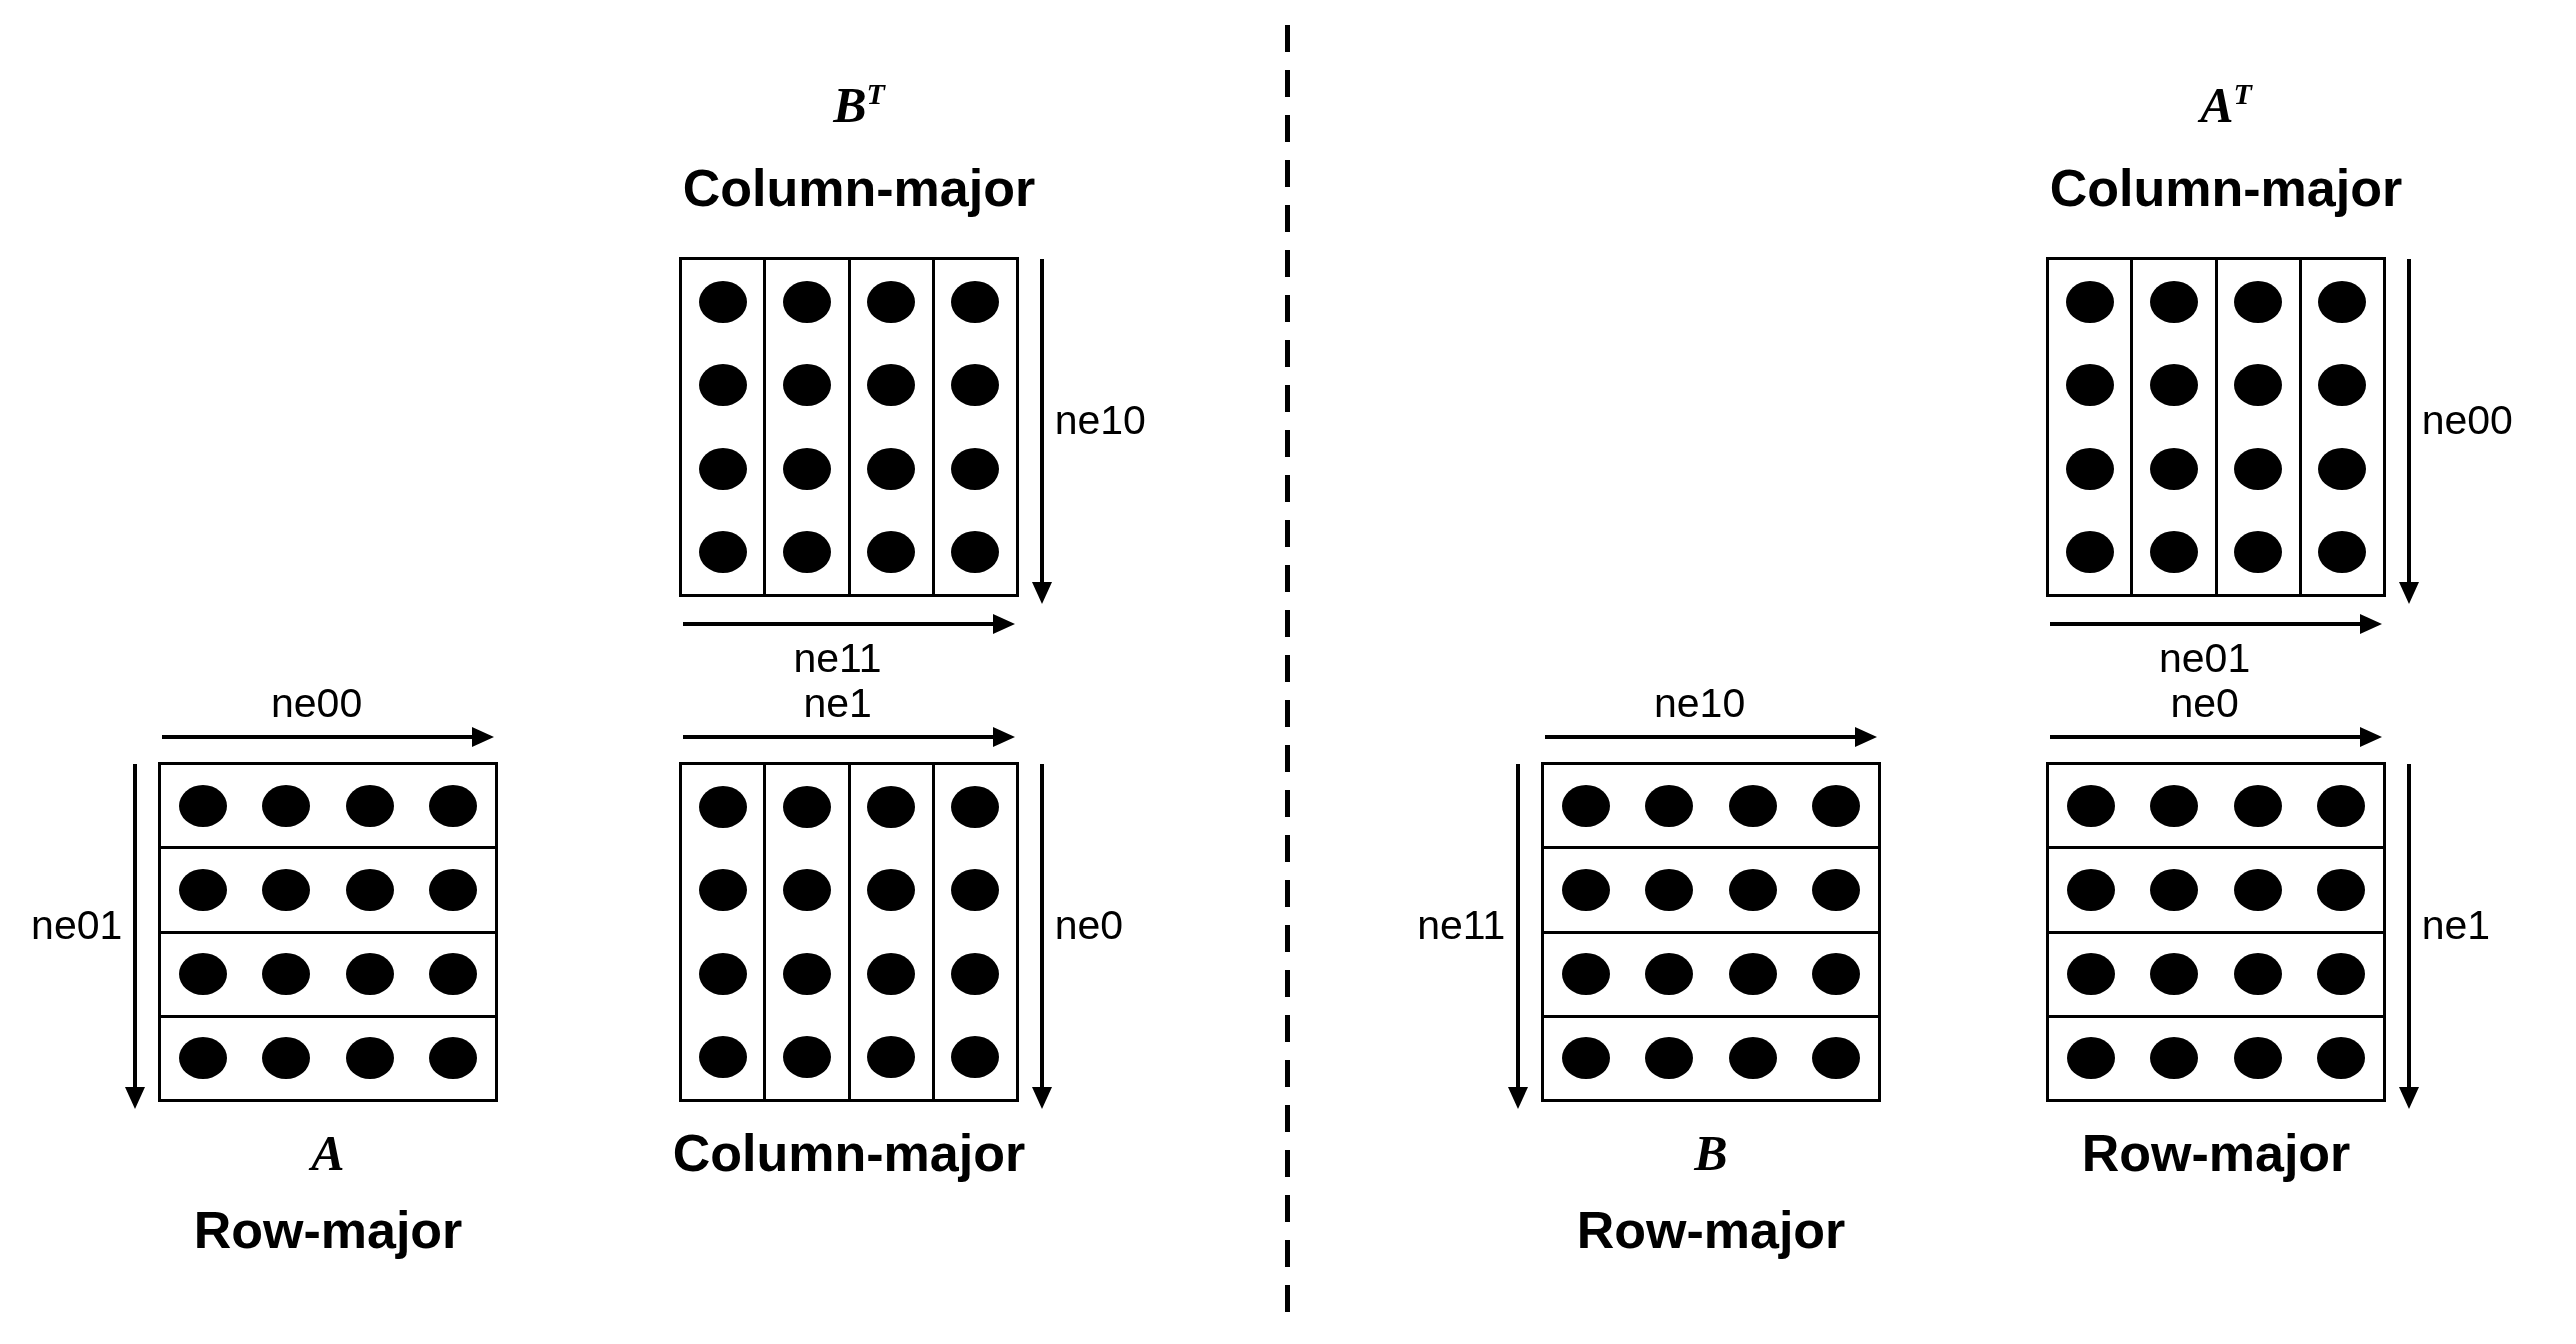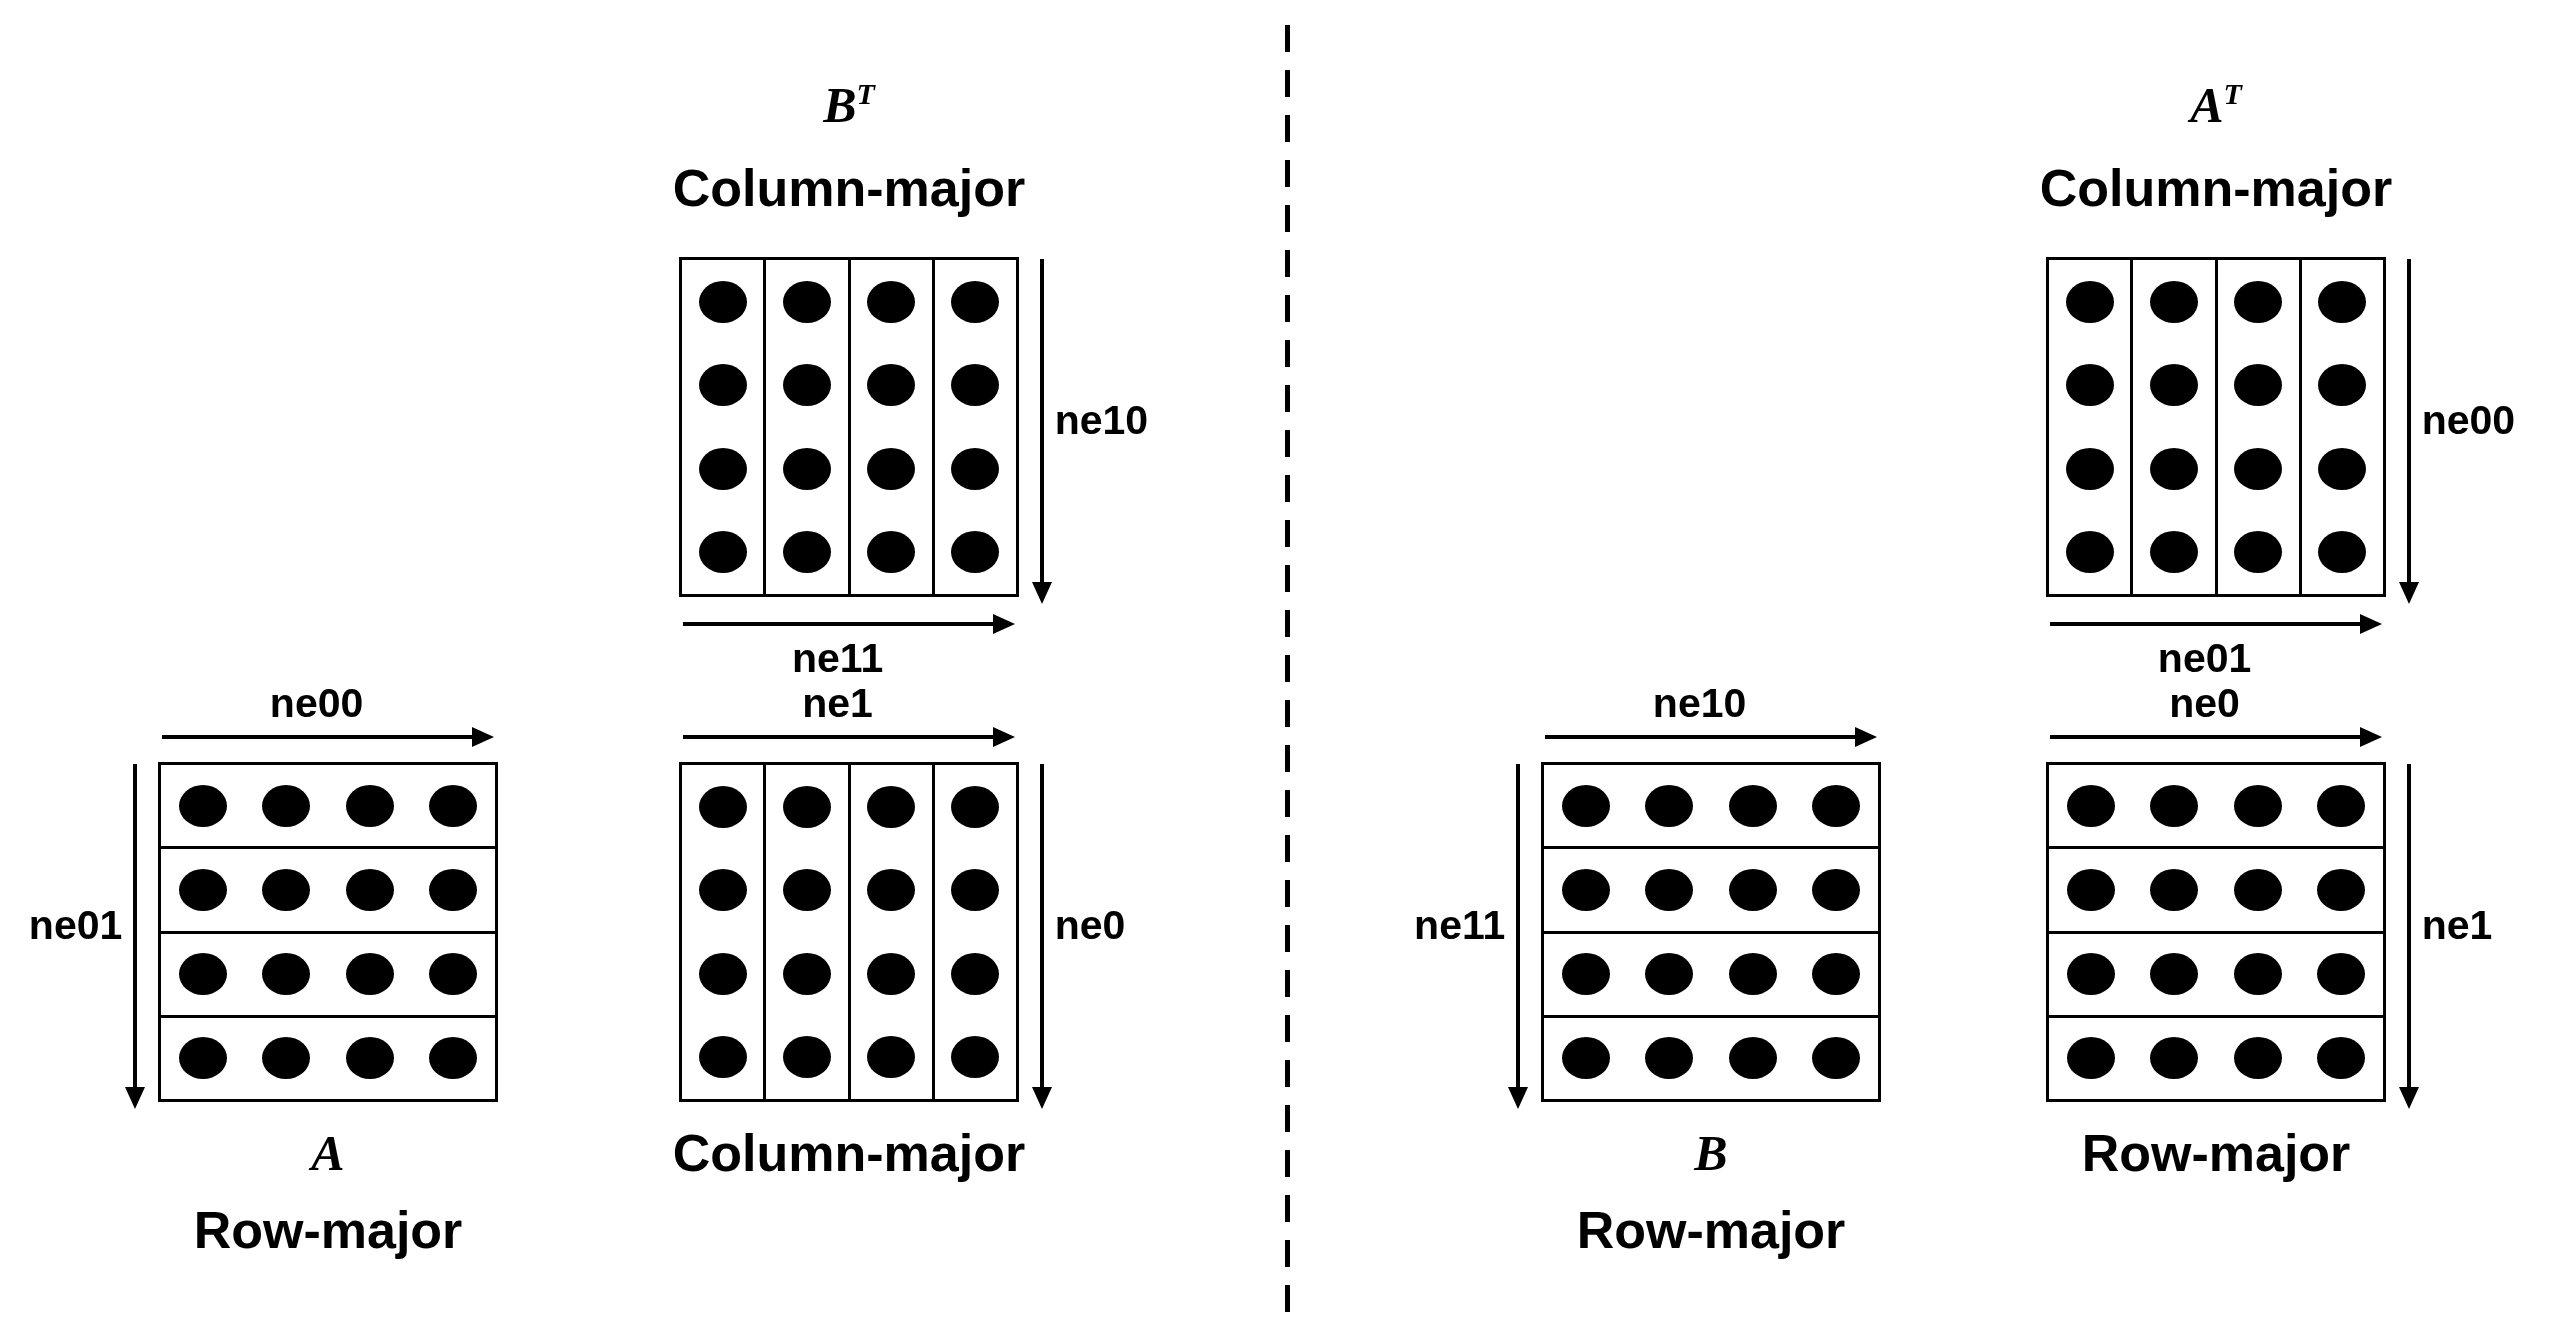--- a/index.html
+++ b/index.html
@@ -19,21 +19,21 @@
   .box.col-major { flex-direction:row; }
   .box.row-major { flex-direction:column; }
   .strip { flex:1 1 0; display:flex; justify-content:space-around; align-items:center; }
   .col-major > .strip { flex-direction:column; border-right:3.6px solid #000; }
   .col-major > .strip:last-child { border-right:none; }
   .row-major > .strip { flex-direction:row; border-bottom:3.6px solid #000; }
   .row-major > .strip:last-child { border-bottom:none; }
   .dot { width:48px; height:42px; background:#000; border-radius:50%; flex:0 0 auto; }
 
   .title { position:absolute; left:50%; transform:translateX(-50%); text-align:center; white-space:nowrap; }
-  .title.above { bottom:calc(100% + 40px); }
+  .title.above { bottom:calc(100% + 40px);margin-left:10px; }
   .title.below { top:calc(100% + 23px); }
   .mname { font-family:"Liberation Serif", serif; font-style:italic; font-weight:bold; font-size:50px; line-height:1.1; }
   .mname sup { font-size:60%; }
   .title.above .mname { margin-bottom:27px; }
   .title.below .mname { margin-bottom:21.5px; }
   .mlayout { font-size:52px; line-height:1.1; font-weight:bold; }
 
   .arrow { position:absolute; background:#000; }
   .arrow.h { height:3.6px; }
   .arrow.h::after {
@@ -44,21 +44,21 @@
   .arrow.h.bottom { left:3.6px; width:310px; bottom:-29px; }
 
   .arrow.v { width:3.6px; }
   .arrow.v::after {
     content:""; position:absolute; bottom:-22.4px; left:50%; transform:translateX(-50%);
     width:0; height:0; border-top:22.4px solid #000; border-left:10px solid transparent; border-right:10px solid transparent;
   }
   .arrow.v.left  { left:-25px;  top:1.8px; height:323px; }
   .arrow.v.right { right:-25px; top:1.8px; height:323px; }
 
-  .alabel { position:absolute; font-weight:bold; font-size:41px; line-height:1; white-space:nowrap; color:#000; }
+  .alabel { position:absolute; font-weight:normal; font-size:41px; line-height:1; white-space:nowrap; color:#000; }
   .arrow.h.top .alabel    { bottom:14.3px; left:50%; transform:translateX(-50%); }
   .arrow.h.bottom .alabel { top:16px;   left:50%; transform:translateX(-50%); }
   .arrow.v.right .alabel  { left:14.3px;  top:50%; transform:translateY(-50%); }
   .arrow.v.left .alabel   { right:14.3px; top:50%; transform:translateY(-50%); }
 </style>
 </head>
 <body>
 
 <div class="canvas">
 

